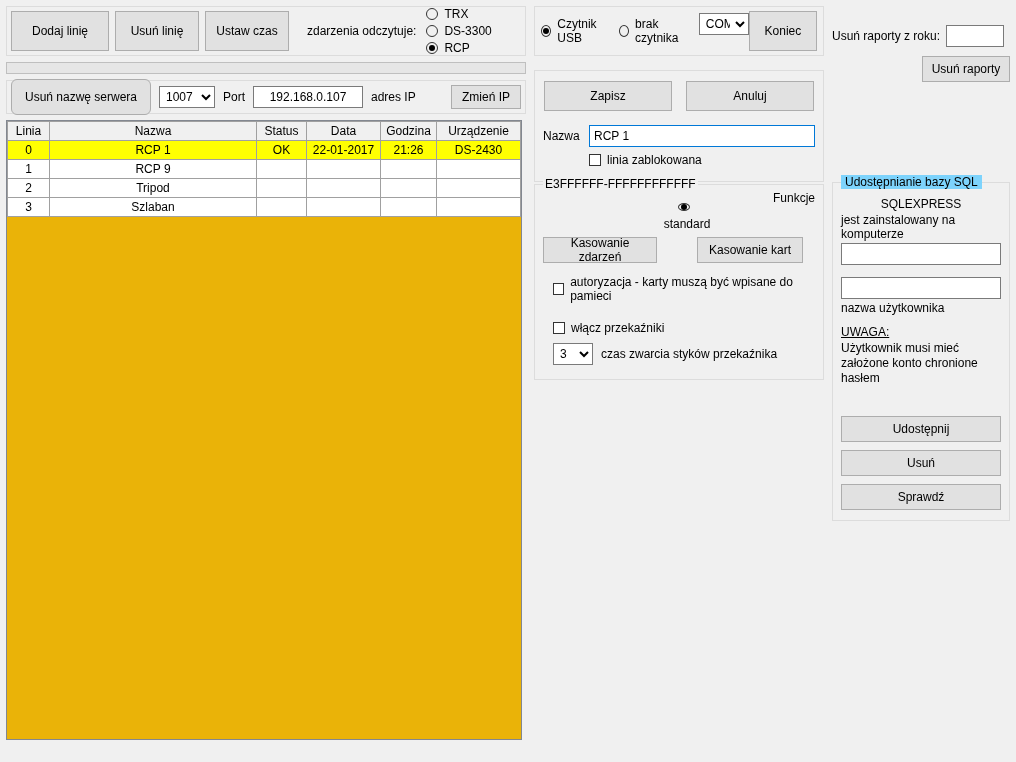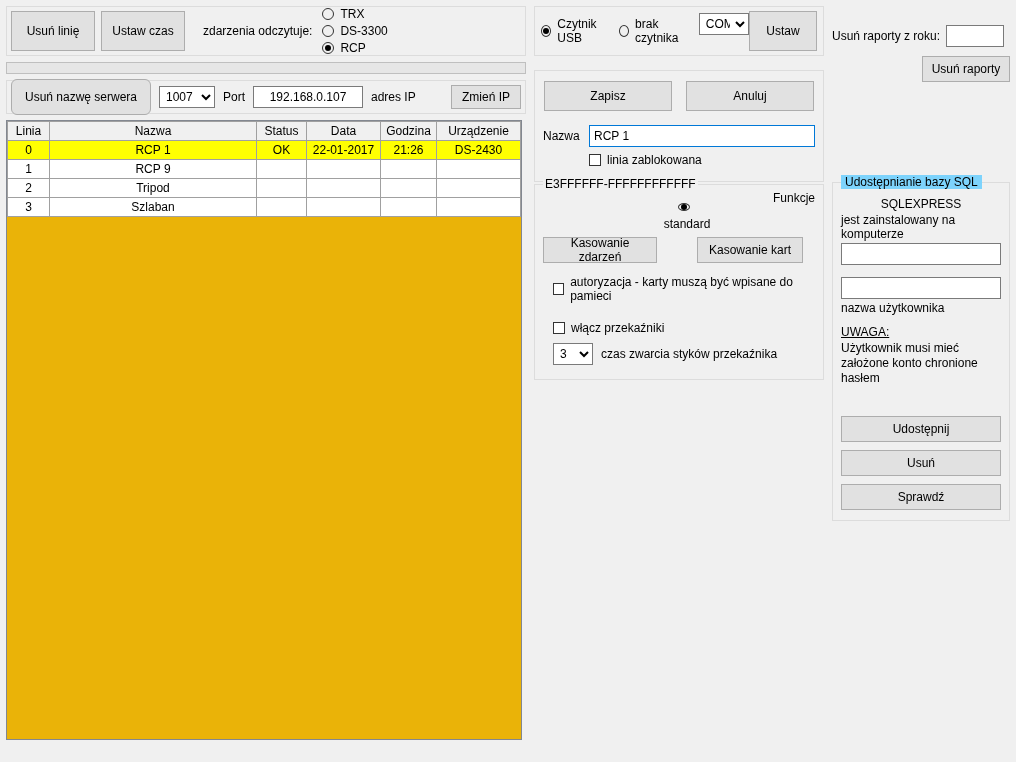--- a/index.html
+++ b/index.html
@@ -149,20 +149,21 @@
   .small-gap { height: 6px; }
 </style>
 </head>
 <body>
 
 <div class="app">
 
   <div class="panel-col-left">
 
     <div class="groupbox" style="height:50px; padding:4px; display:flex; align-items:center;">
+      <button class="btn" style="width:98px; height:40px; margin-right:6px;">Dodaj linię</button>
       <button class="btn" style="width:84px; height:40px; margin-right:6px;">Usuń linię</button>
       <button class="btn" style="width:84px; height:40px; margin-right:6px;">Ustaw czas</button>
       <span class="label" style="margin-left:12px;">zdarzenia odczytuje:</span>
       <div style="margin-left:10px; display:flex; flex-direction:column; gap:1px;">
         <div class="radio-row">
           <span class="radio-dot"></span>
           <span>TRX</span>
         </div>
         <div class="radio-row">
           <span class="radio-dot"></span>
@@ -259,21 +260,21 @@
           <span>Czytnik USB</span>
         </div>
         <div class="radio-row">
           <span class="radio-dot"></span>
           <span>brak czytnika</span>
         </div>
       </div>
       <select class="input" style="width:50px; height:22px; margin-left:6px; align-self:flex-start; margin-top:0;">
         <option>COM3</option>
       </select>
-      <button class="btn" style="width:78px; height:40px; margin-left:auto;">Ustaw</button>
+      <button class="btn" style="width:78px; height:40px; margin-left:auto;">Koniec</button>
     </div>
 
     <div style="height:14px;"></div>
 
     <div class="groupbox" style="padding:10px 8px 14px 8px;">
 
       <div style="display:flex; gap:14px; justify-content:center;">
         <button class="btn" style="width:128px; height:30px;">Zapisz</button>
         <button class="btn" style="width:128px; height:30px;">Anuluj</button>
       </div>

